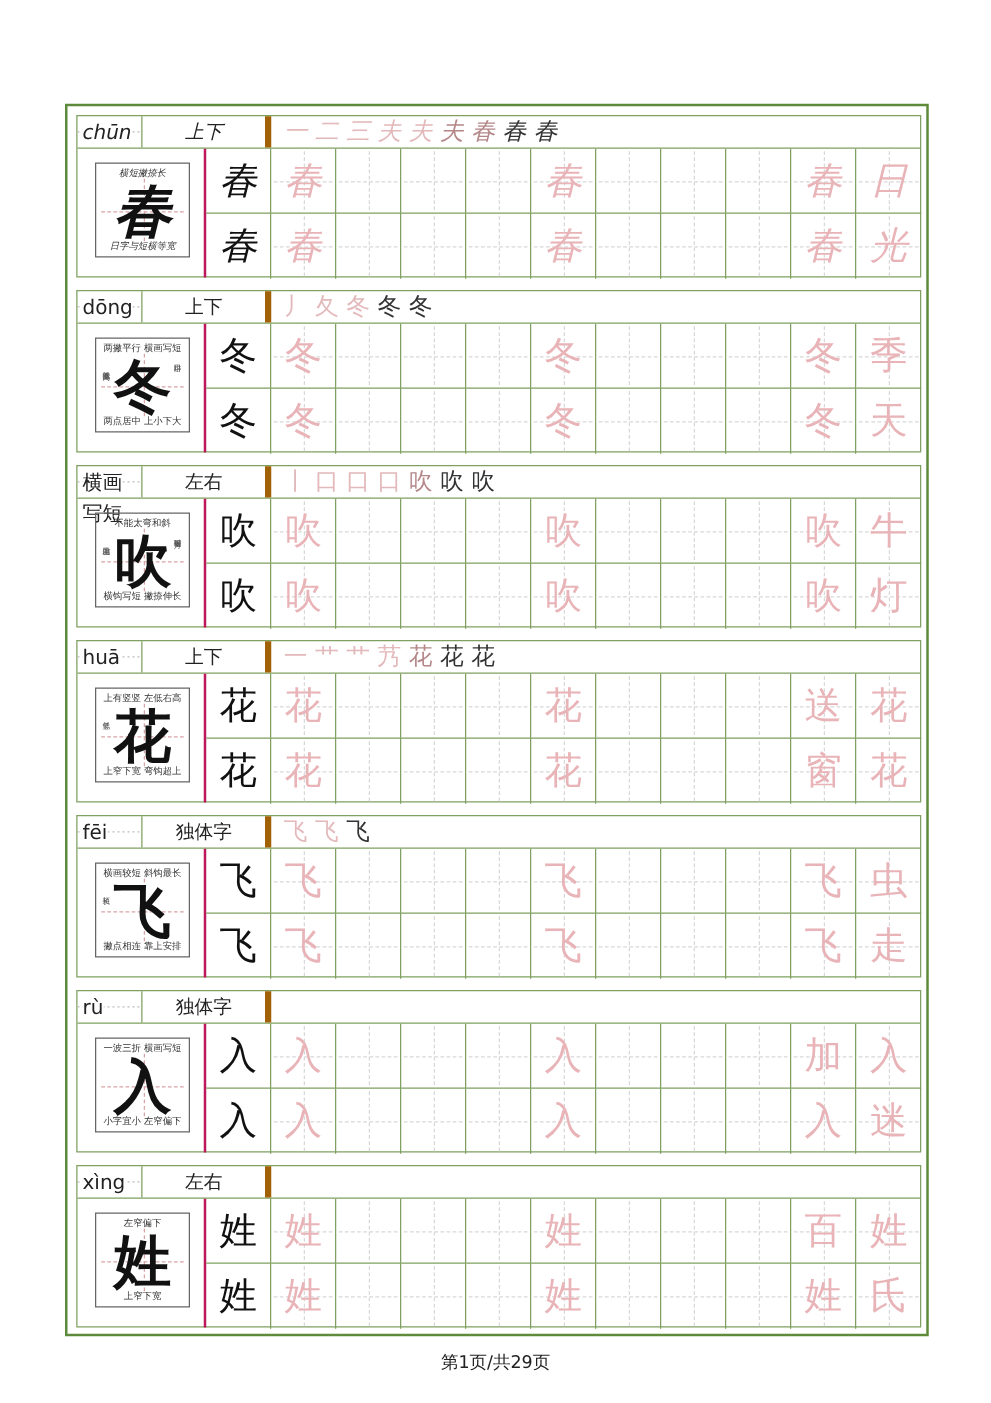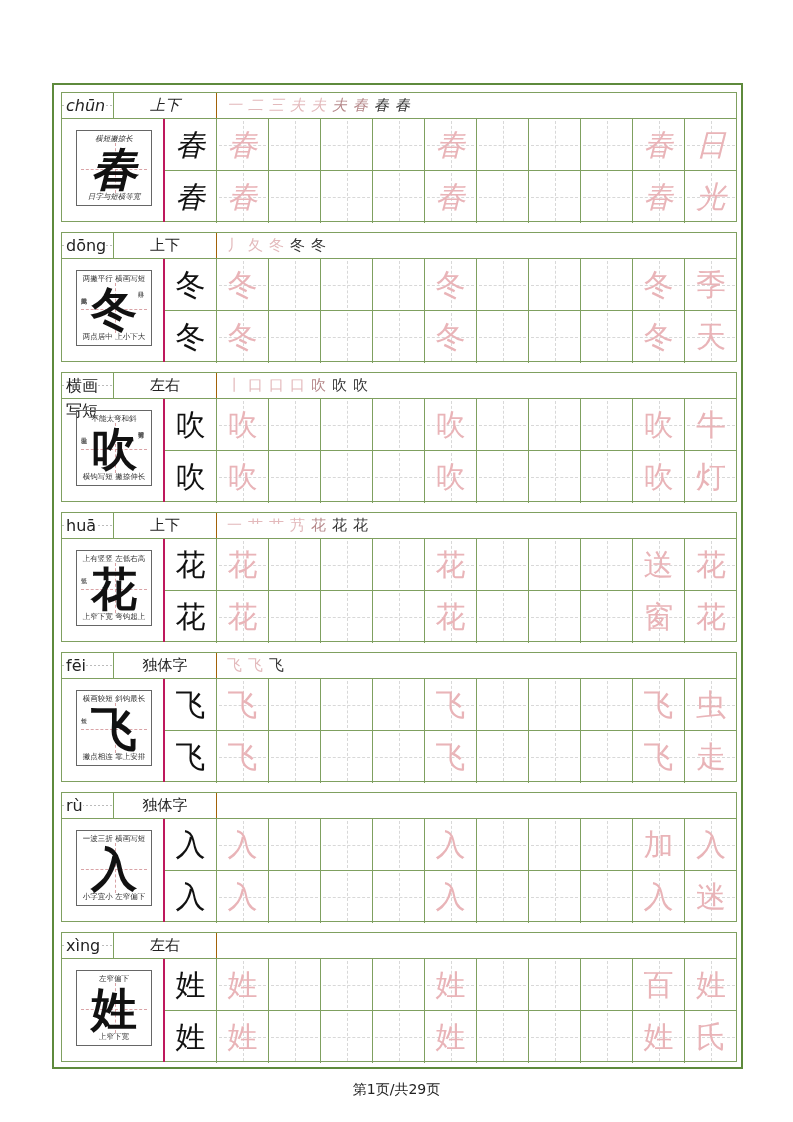--- a/index.html
+++ b/index.html
@@ -23,26 +23,26 @@
     border-right: 1px solid #7fa060;
     font-family: "DejaVu Sans", sans-serif; font-size: 16px; line-height: 25px;
     padding-left: 4px; color: #222;
     background-image:
       linear-gradient(to right, #bbb 50%, transparent 50%);
     background-size: 4px 1px; background-repeat: repeat-x; background-position: 0 12px;
   }
   .pinyin span { background: #fff; }
   .structure {
     position: absolute; left: 52px; top: 0; width: 103px; height: 25px;
-    border-right: 1px solid #a16207;
+    border-right: 5px solid #a16207;
     font-size: 15px; line-height: 25px; text-align: center; color: #222;
   }
   .strokes {
     position: absolute; left: 155px; top: 0; right: 0; height: 25px;
-    font-size: 15px; line-height: 25px; padding-left: 10px; letter-spacing: 4px; color: #333;
+    font-size: 19px; line-height: 25px; padding-left: 10px; letter-spacing: 4px; color: #333;
   }
   .strokes .s { display: inline-block; margin-right: 2px; }
   .strokes .s.faint { color: #e3b9bb; }
   .strokes .s.mid { color: #b58789; }
 
   .example {
     position: absolute; left: 0; top: 26px; width: 103px; height: 103px;
     border-right: 2px solid #be185d;
   }
   .ex-box {

